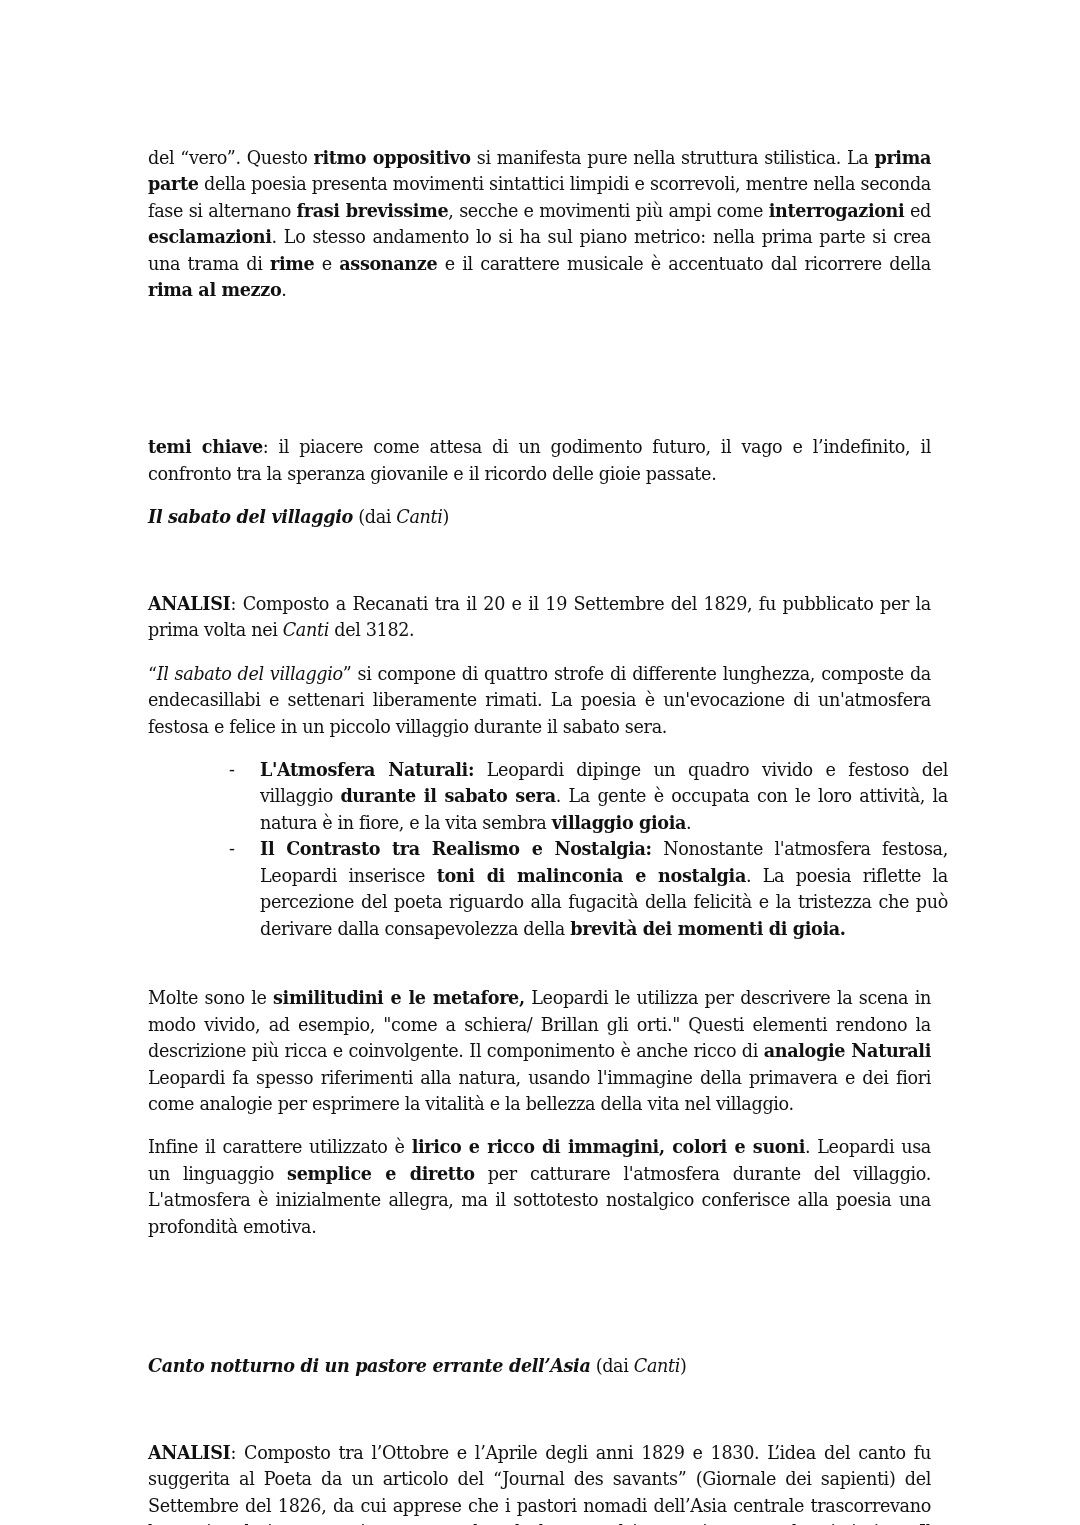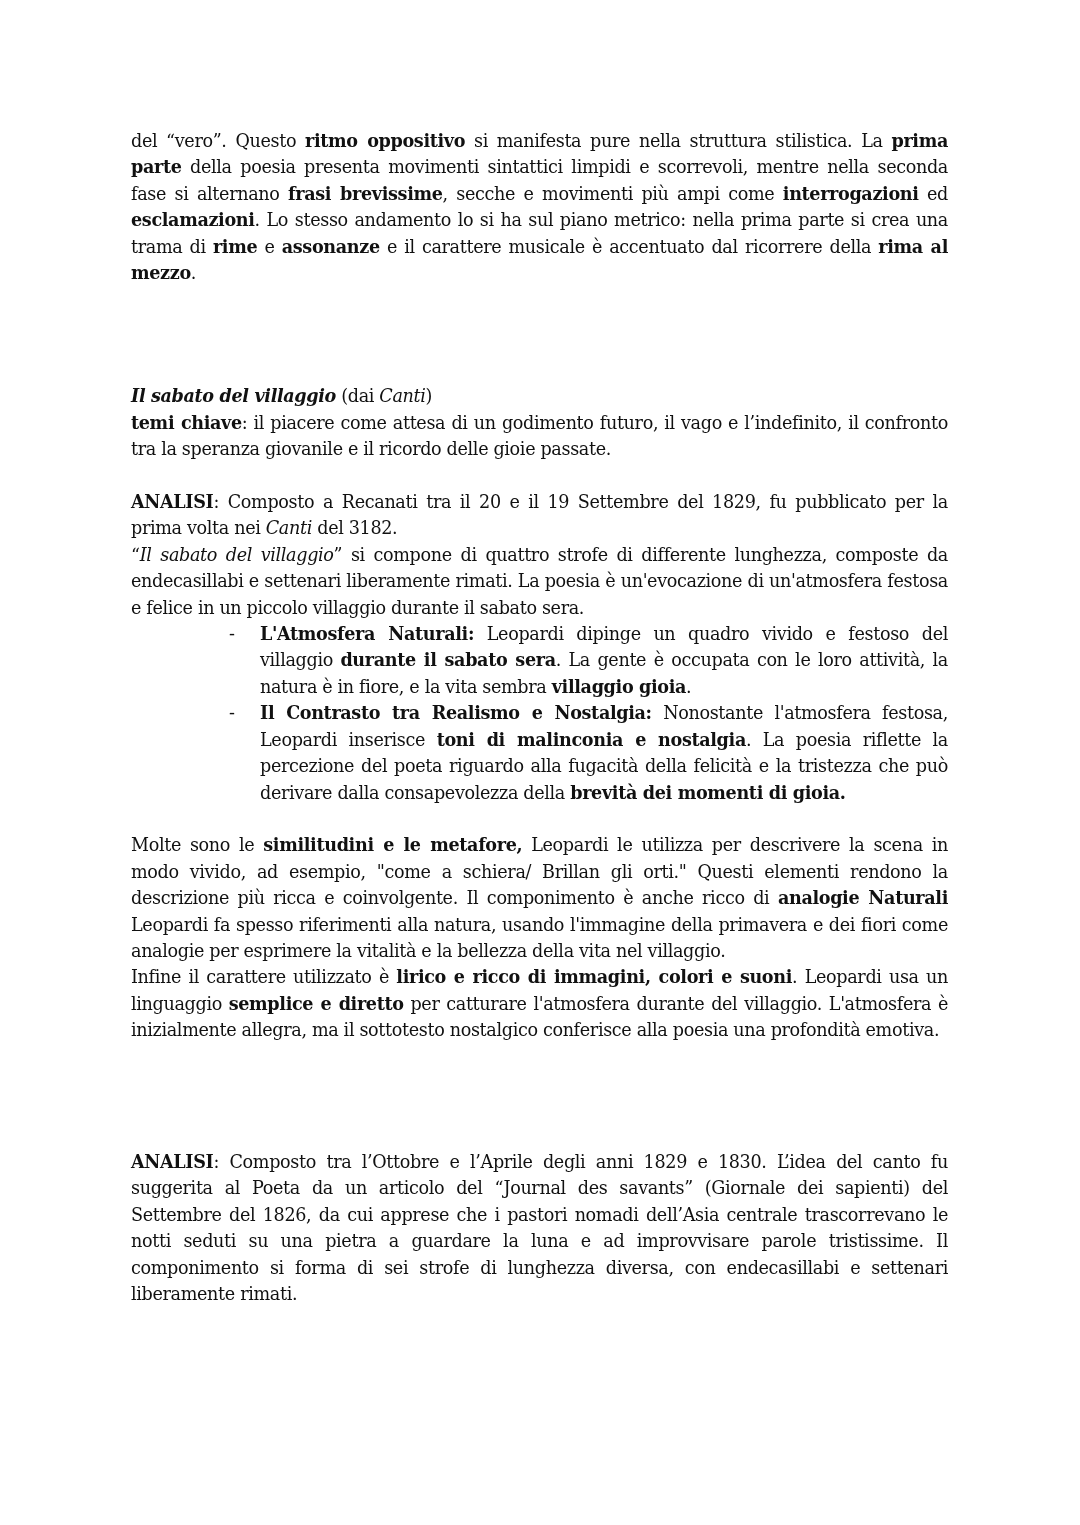--- a/index.html
+++ b/index.html
@@ -3,21 +3,21 @@
   <meta charset="utf-8">
   <style>
     html, body { margin: 0; padding: 0; background: #ffffff; }
     body { width: 1080px; height: 1525px; position: relative; overflow: hidden; }
     .page {
       position: absolute; left: 131px; top: 128px; width: 817px;
       font-family: "DejaVu Serif", "Liberation Serif", serif;
       font-size: 17.6px; line-height: 26.4px; color: #111111;
       letter-spacing: -0.35px;
     }
-    p { margin: 0; text-align: justify; }
+    p { margin: 17px; text-align: justify; }
     p.last-left { text-align-last: left; }
     b { font-weight: bold; }
     .gap-section { height: 79px; }
     .gap-para { height: 26.4px; }
     ul.topics { list-style: none; margin: 0; padding: 0 0 0 129px; }
     ul.topics li { position: relative; text-align: justify; }
     ul.topics li .dash { position: absolute; left: -31px; top: 0; }
     .title { font-style: italic; font-weight: bold; }
   </style>
 </head>
@@ -25,24 +25,24 @@
 
 <div class="page">
 
   <p class="last-left"><span>del “vero”. Questo </span><b>ritmo oppositivo</b><span> si manifesta pure nella struttura stilistica. La </span><b>prima parte</b><span> della poesia presenta movimenti sintattici limpidi e scorrevoli, mentre nella seconda fase si alternano </span><b>frasi brevissime</b><span>, secche e movimenti più ampi come </span><b>interrogazioni</b><span> ed </span><b>esclamazioni</b><span>. Lo stesso andamento lo si ha sul piano metrico: nella prima parte si crea una trama di </span><b>rime</b><span> e </span><b>assonanze</b><span> e il carattere musicale è accentuato dal ricorrere della </span><b>rima al mezzo</b><span>.</span></p>
 
   <div class="gap-section"></div>
   <div style="height:18px"></div>
 
   <div>
     <p class="last-left">
-      <span class="title">Il sabato del villaggio</span><span> (dai </span><i>Canti</i><span>)</span>
+      <b>temi chiave</b><span>: il piacere come attesa di un godimento futuro, il vago e l’indefinito, il confronto tra la speranza giovanile e il ricordo delle gioie passate.</span>
     </p>
     <p class="last-left">
-      <b>temi chiave</b><span>: il piacere come attesa di un godimento futuro, il vago e l’indefinito, il confronto tra la speranza giovanile e il ricordo delle gioie passate.</span>
+      <span class="title">Il sabato del villaggio</span><span> (dai </span><i>Canti</i><span>)</span>
     </p>
 
     <div class="gap-para"></div>
 
     <p class="last-left">
       <b>ANALISI</b><span>: Composto a Recanati tra il 20 e il 19 Settembre del 1829, fu pubblicato per la prima volta nei </span><i>Canti</i><span> del 3182.</span>
     </p>
     <p class="last-left">
       <span>“</span><i>Il sabato del villaggio</i><span>” si compone di quattro strofe di differente lunghezza, composte da endecasillabi e settenari liberamente rimati. La poesia è un'evocazione di un'atmosfera festosa e felice in un piccolo villaggio durante il sabato sera.</span>
     </p>
@@ -60,20 +60,23 @@
 
     <div class="gap-para"></div>
 
     <p class="last-left"><span>Molte sono le </span><b>similitudini e le metafore,</b><span> Leopardi le utilizza per descrivere la scena in modo vivido, ad esempio, "come a schiera/ Brillan gli orti." Questi elementi rendono la descrizione più ricca e coinvolgente. Il componimento è anche ricco di </span><b>analogie Naturali</b><span> Leopardi fa spesso riferimenti alla natura, usando l'immagine della primavera e dei fiori come analogie per esprimere la vitalità e la bellezza della vita nel villaggio.</span></p>
     <p class="last-left"><span>Infine il carattere utilizzato è </span><b>lirico e ricco di immagini, colori e suoni</b><span>. Leopardi usa un linguaggio </span><b>semplice e diretto</b><span> per catturare l'atmosfera durante del villaggio. L'atmosfera è inizialmente allegra, ma il sottotesto nostalgico conferisce alla poesia una profondità emotiva.</span></p>
   </div>
 
   <div class="gap-section"></div>
 
   <div>
+    <p class="last-left">
+      <span class="title">Canto notturno di un pastore errante dell’Asia</span><span> (dai </span><i>Canti</i><span>)</span>
+    </p>
 
     <div class="gap-para"></div>
 
     <p class="last-left">
       <b>ANALISI</b><span>: Composto tra l’Ottobre e l’Aprile degli anni 1829 e 1830. L’idea del canto fu suggerita al Poeta da un articolo del “Journal des savants” (Giornale dei sapienti) del Settembre del 1826, da cui apprese che i pastori nomadi dell’Asia centrale trascorrevano le notti seduti su una pietra a guardare la luna e ad improvvisare parole tristissime. Il componimento si forma di sei strofe di lunghezza diversa, con endecasillabi e settenari liberamente rimati.</span>
     </p>
   </div>
 
 </div>
 

